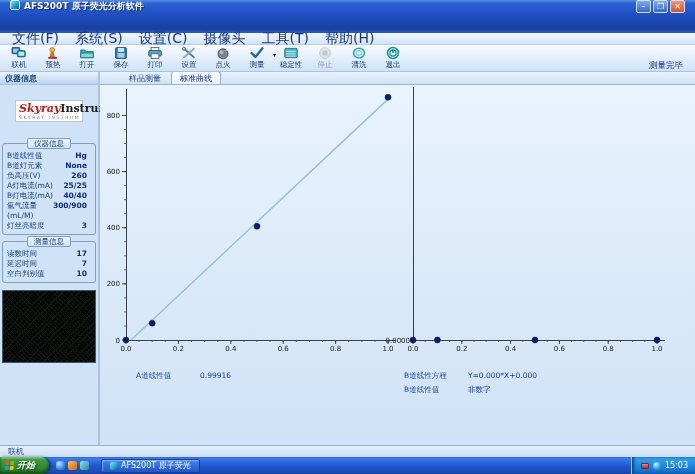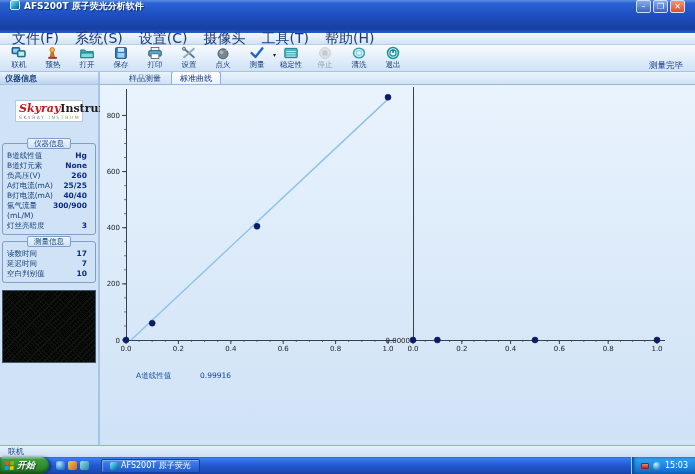--- a/index.html
+++ b/index.html
@@ -425,20 +425,30 @@
             <circle cx="144" cy="255" r="3" fill="#0a1c6b" stroke="#06103f" stroke-width="0.5"></circle>
             <circle cx="266" cy="255" r="3" fill="#0a1c6b" stroke="#06103f" stroke-width="0.5"></circle>
           </svg>
 
         <div id="footerA" class="curve-footer">
           <div class="cf-row">
               <span class="cf-label">A道线性值</span>
               <span class="cf-value">0.99916</span>
             </div>
         </div>
+        <div id="footerB" class="curve-footer">
+          <div class="cf-row">
+              <span class="cf-label">B道线性方程</span>
+              <span class="cf-value">Y=0.000*X+0.000</span>
+            </div>
+          <div class="cf-row">
+              <span class="cf-label">B道线性值</span>
+              <span class="cf-value">非数字</span>
+            </div>
+        </div>
       </div>
     </div>
   </div>
 
   <div class="statusbar">
     <span>联机</span>
   </div>
 
   <div class="taskbar">
     <div class="start-btn">

